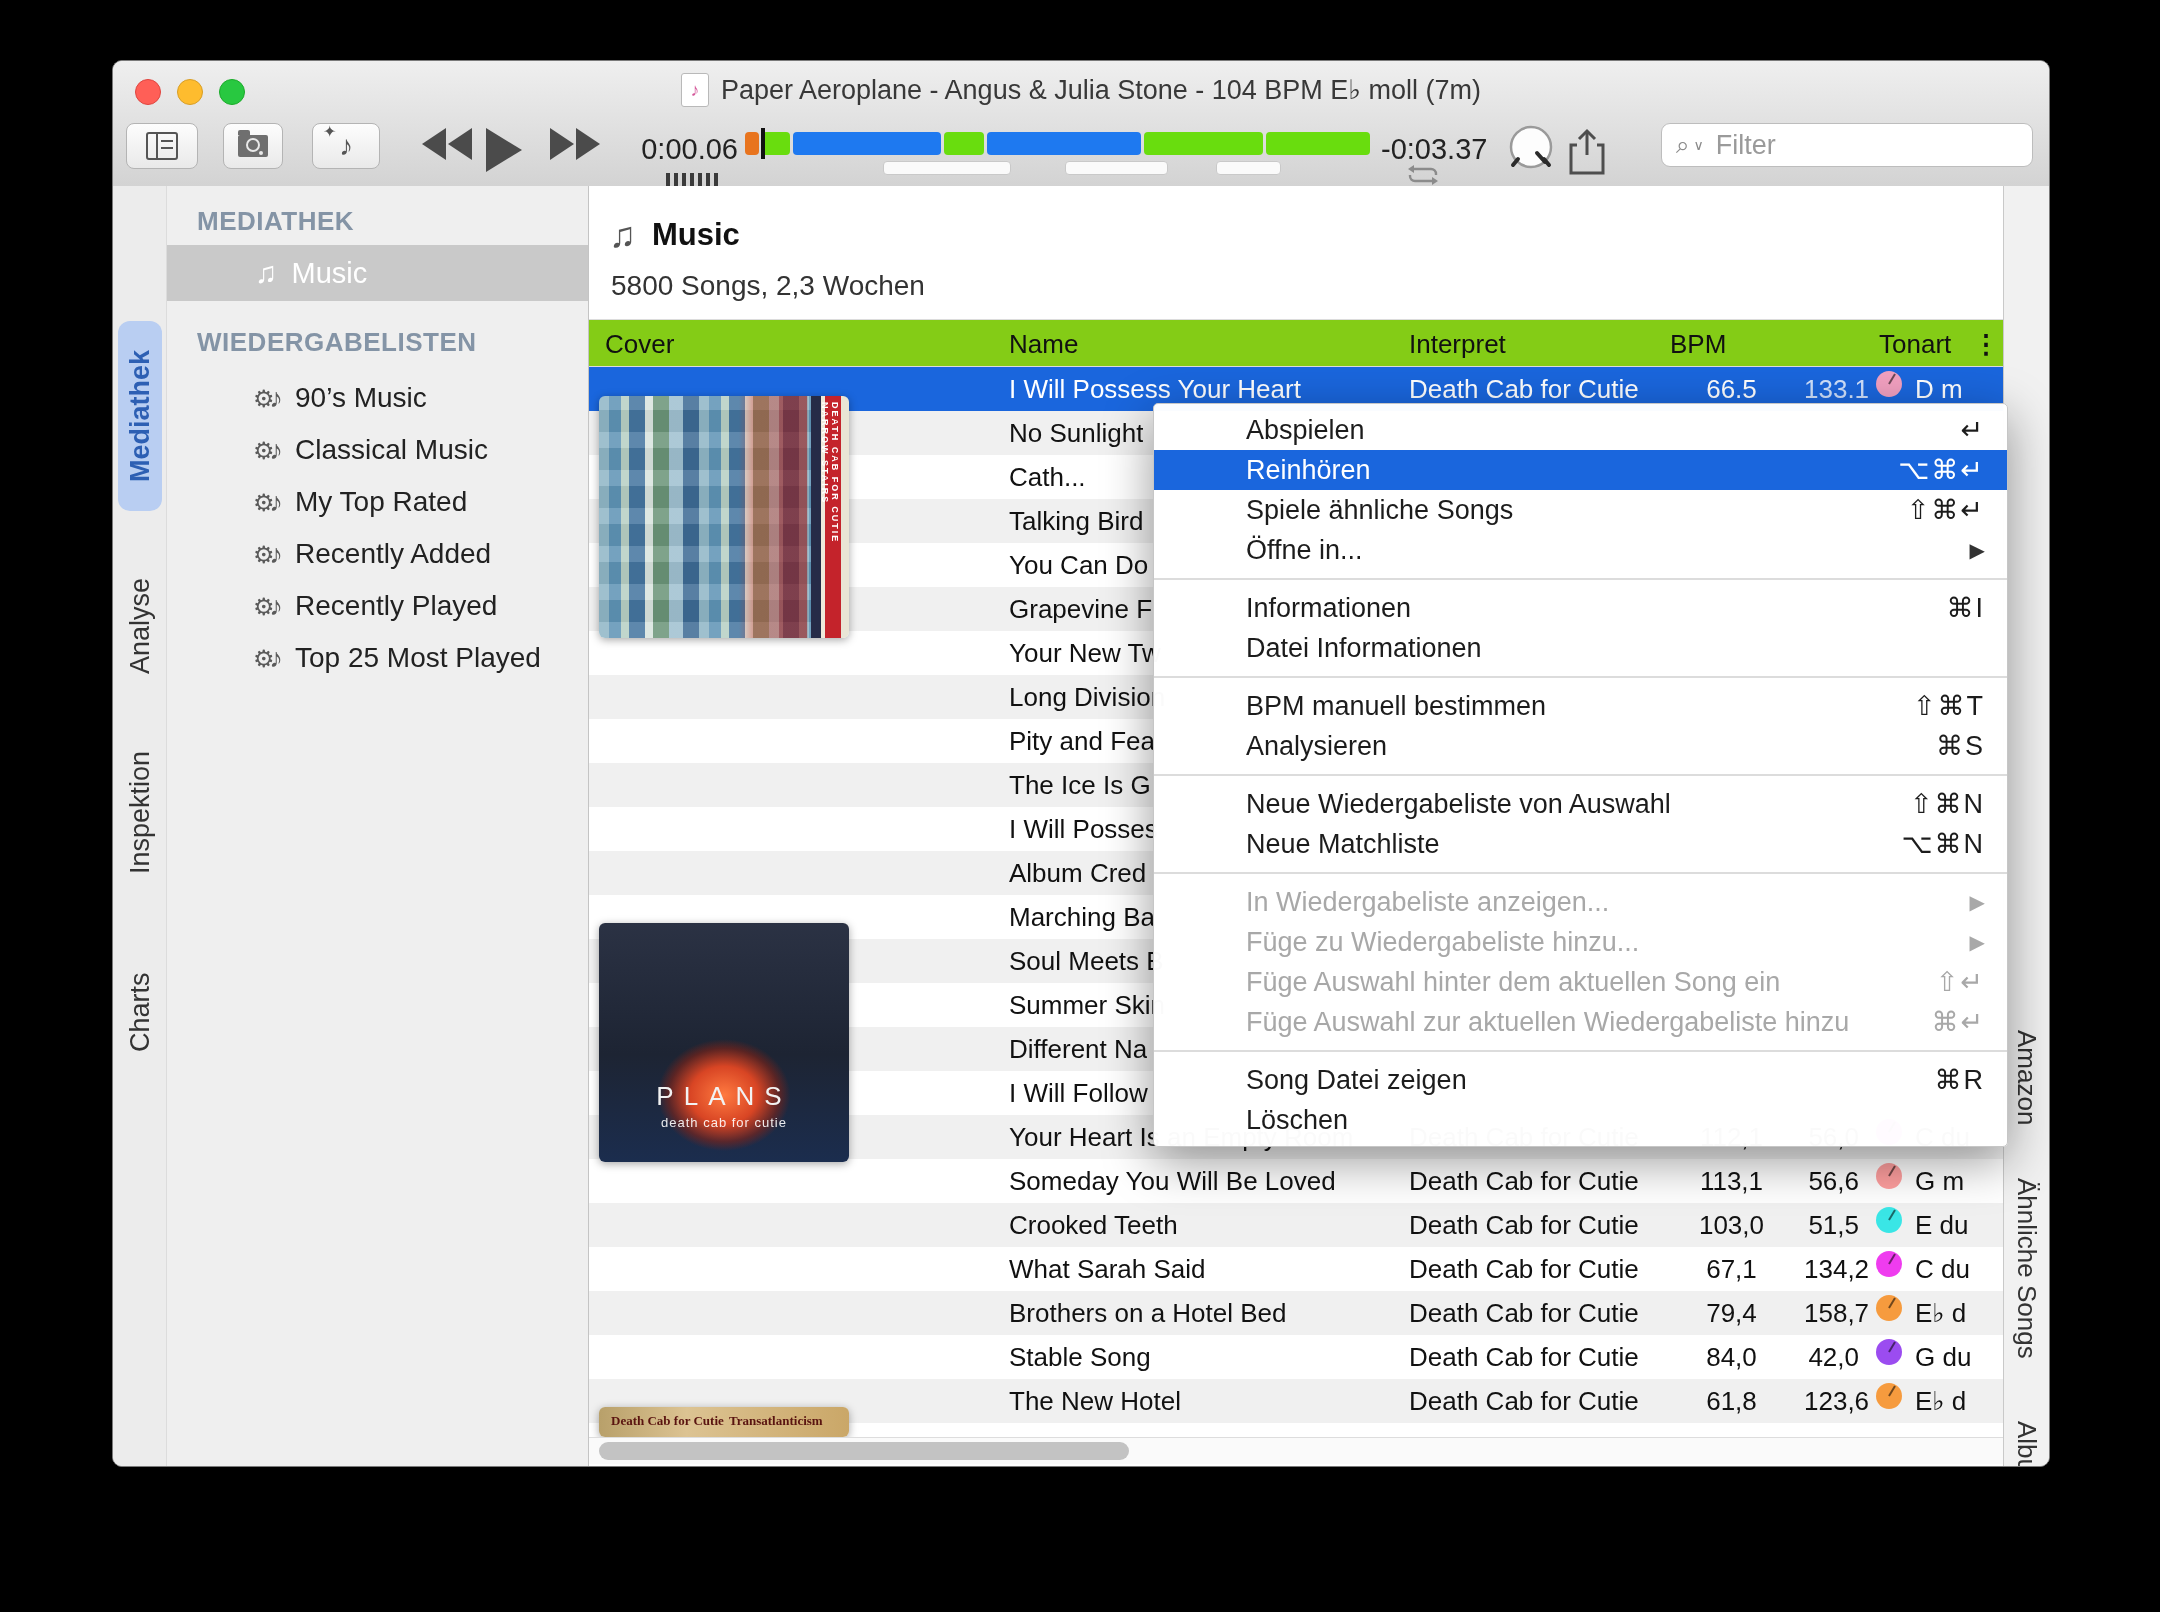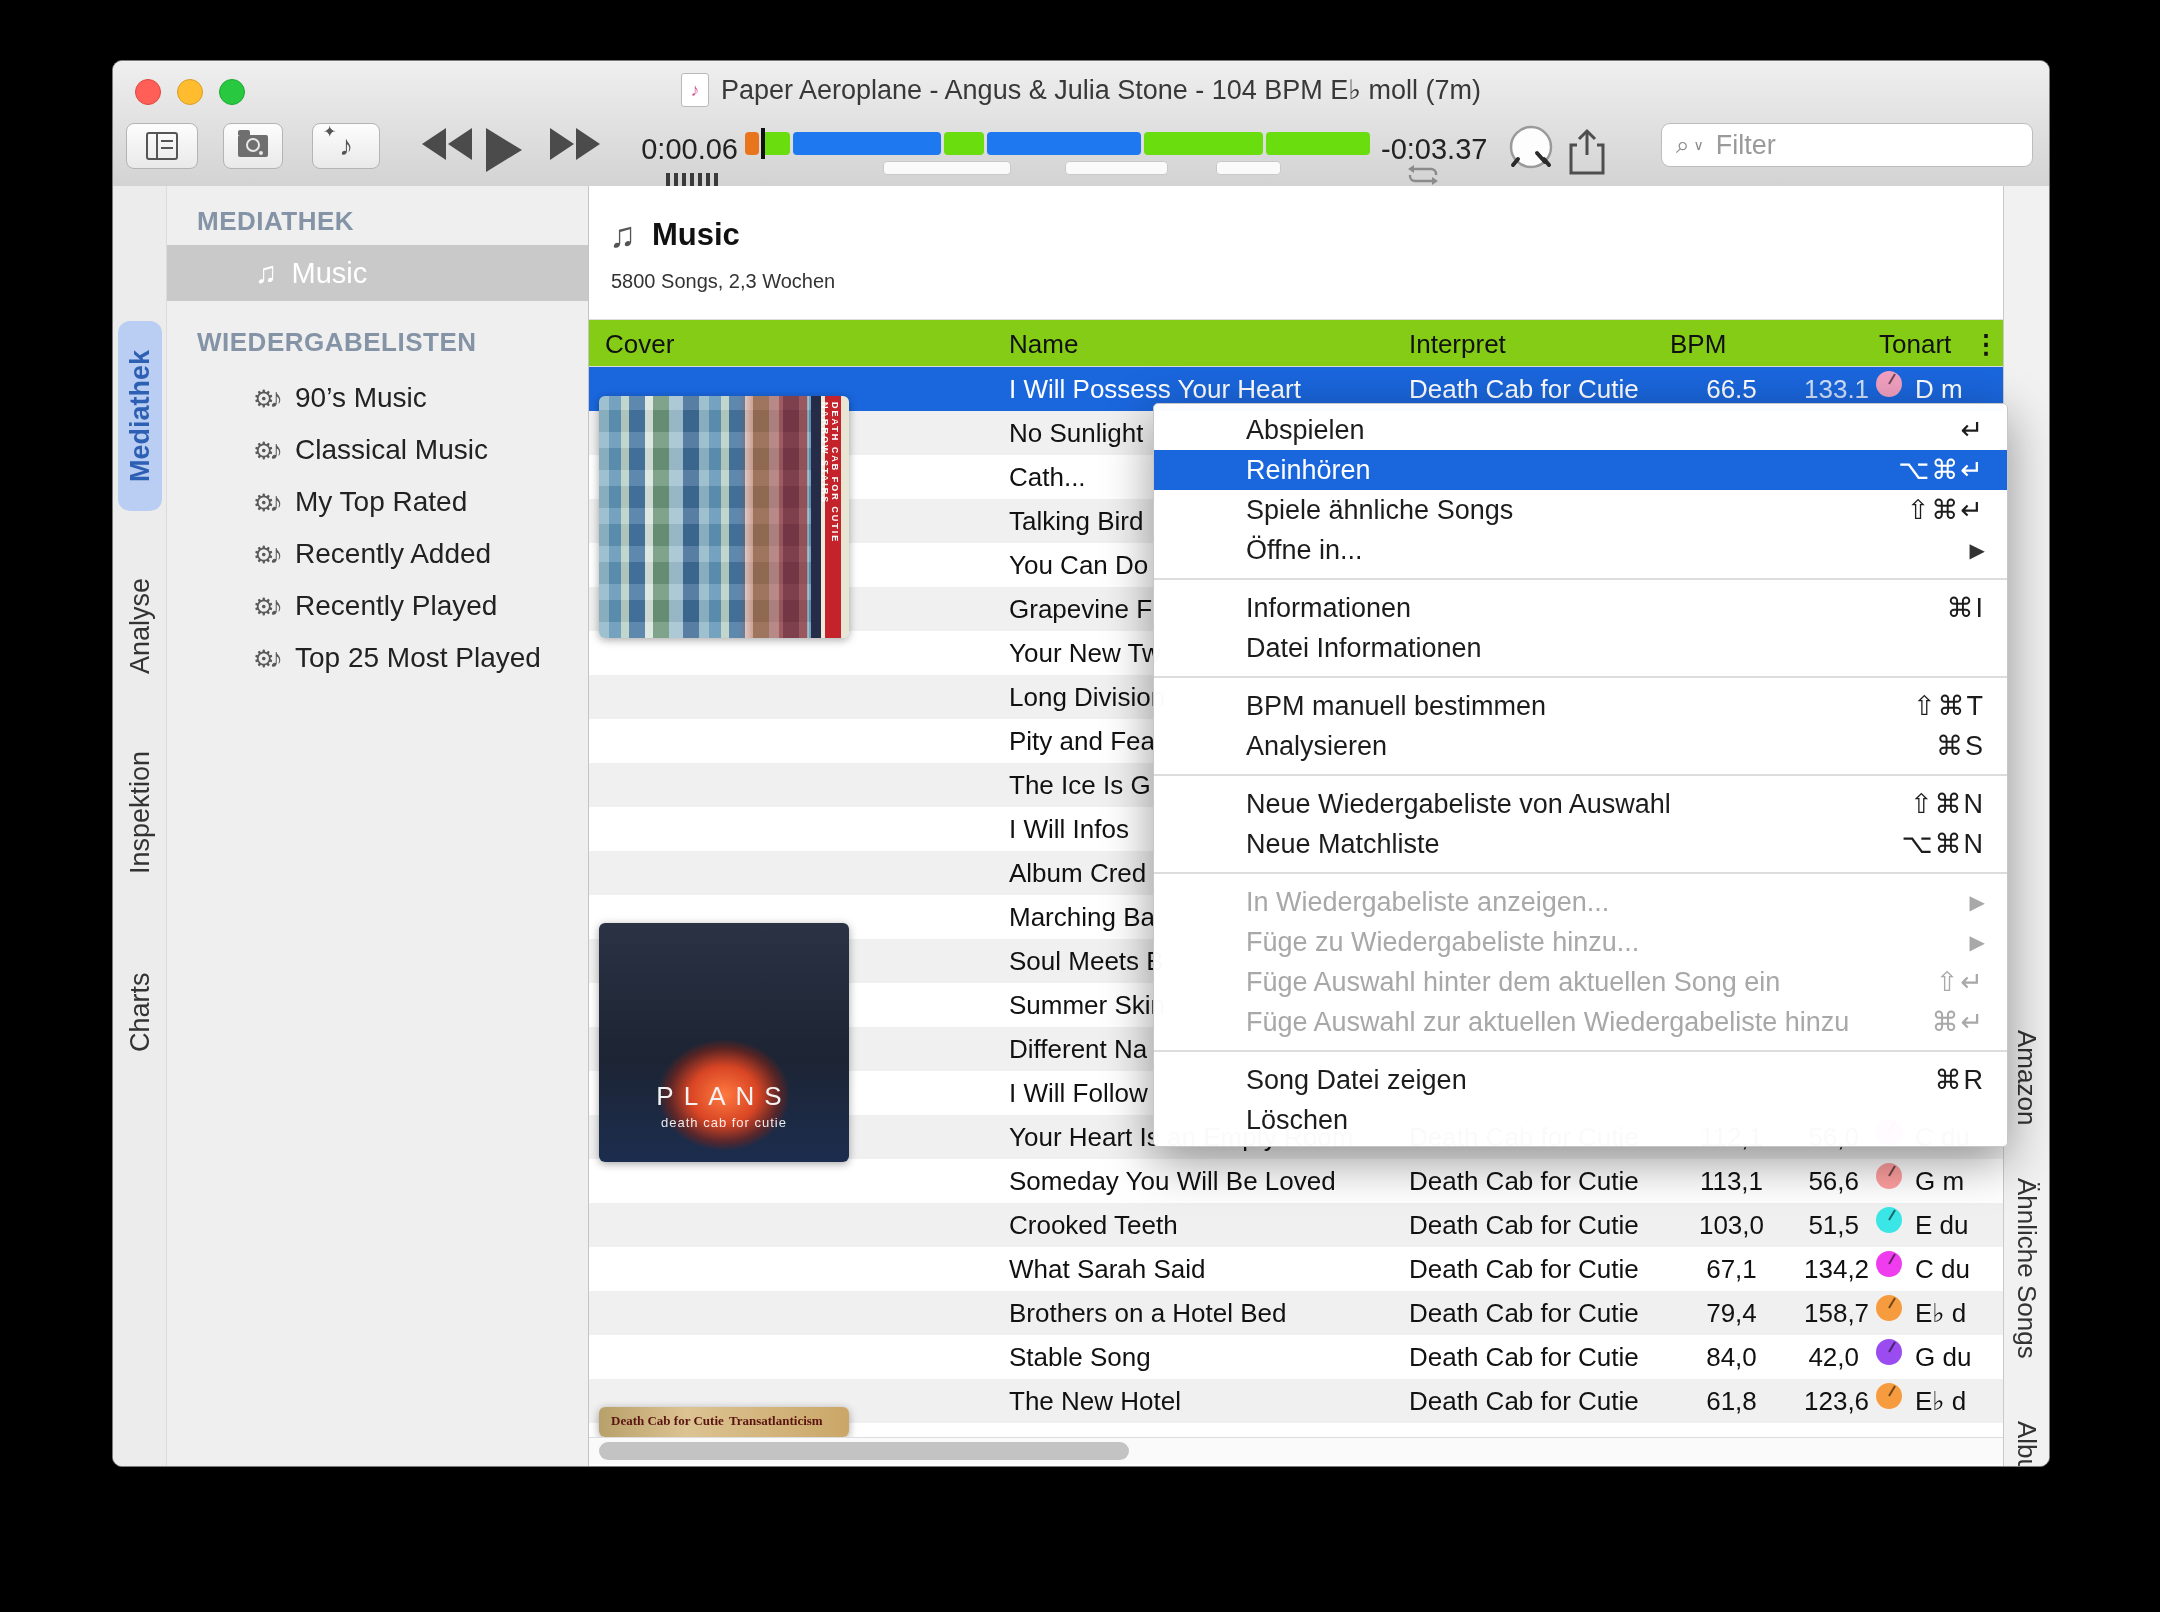--- a/index.html
+++ b/index.html
@@ -83,21 +83,21 @@
   .sb-list{margin-top:14px;}
   .sb-item{height:52px;display:flex;align-items:center;padding-left:86px;gap:12px;font-size:28px;color:#222;}
   .sb-item .gearnote{color:#5a5a5a;font-size:24px;white-space:nowrap;}
   .sb-item .gearnote .nt{font-size:27px;margin-left:-5px;}
 
   
   .main{position:absolute;left:476px;top:125px;width:1415px;bottom:0;background:#fff;}
   .m-title-row{position:absolute;left:20px;top:28px;display:flex;align-items:center;gap:16px;}
   .m-title-row .note{font-size:36px;color:#555;}
   .m-title{font-size:31px;font-weight:bold;color:#111;}
-  .m-sub{position:absolute;left:22px;top:84px;font-size:20px;color:#333;}
+  .m-sub{position:absolute;left:22px;top:84px;font-size:28px;color:#333;}
 
   .thead{position:absolute;left:0;top:133px;width:100%;height:48px;background:#84cc16;
          border-top:1px solid #dcdcdc;border-bottom:1px solid #dcdcdc;box-sizing:border-box;}
   .thead span{position:absolute;top:9px;font-size:26px;color:#111;}
   .th-cover{left:16px;} .th-name{left:420px;} .th-artist{left:820px;} .th-bpm{left:1081px;} .th-key{left:1290px;}
   .th-dots{position:absolute;left:1384px;top:4px;font-size:30px;color:#555;font-weight:bold;}
 
   .tbody{position:absolute;left:0;top:181px;width:100%;height:1056px;overflow:hidden;}
   .trow{position:relative;height:44px;}
   .trow.odd{background:#fff;} .trow.even{background:#f0f0f0;}
@@ -382,21 +382,21 @@
           <div class="cell c-key"></div>
         </div>
         <div class="trow even">
           <div class="cell c-name">The Ice Is G</div>
           <div class="cell c-artist"></div>
           <div class="cell c-bpm"></div>
           <div class="cell c-bpm2"></div>
           <div class="cell c-key"></div>
         </div>
         <div class="trow odd">
-          <div class="cell c-name">I Will Infos</div>
+          <div class="cell c-name">I Will Posses</div>
           <div class="cell c-artist"></div>
           <div class="cell c-bpm"></div>
           <div class="cell c-bpm2"></div>
           <div class="cell c-key"></div>
         </div>
         <div class="trow even">
           <div class="cell c-name">Album Cred</div>
           <div class="cell c-artist"></div>
           <div class="cell c-bpm"></div>
           <div class="cell c-bpm2"></div>

